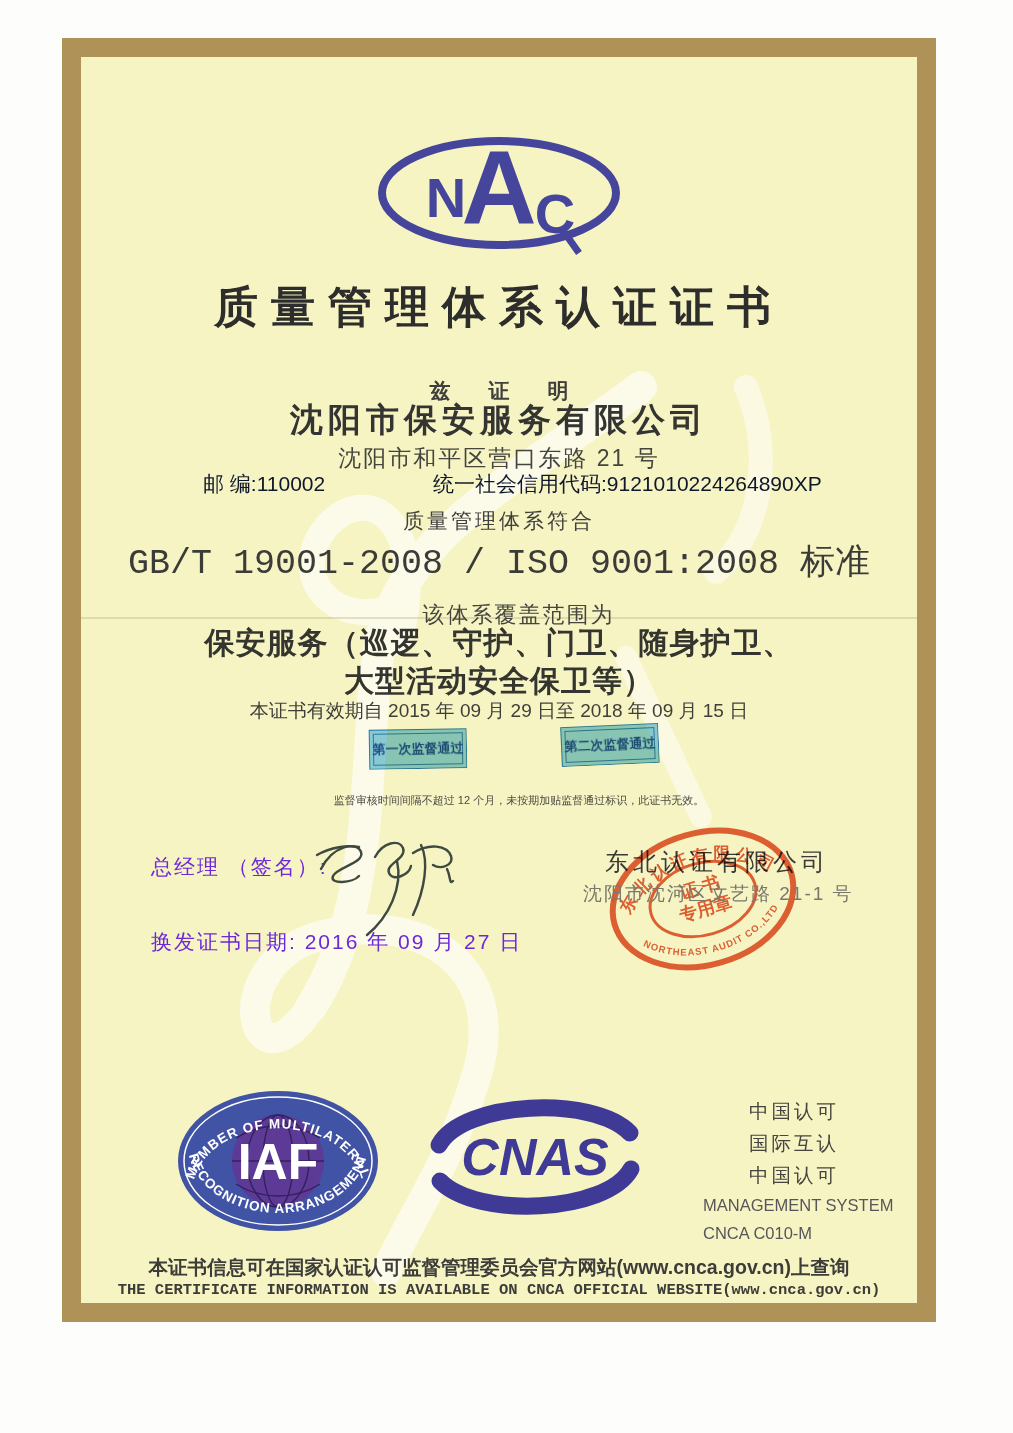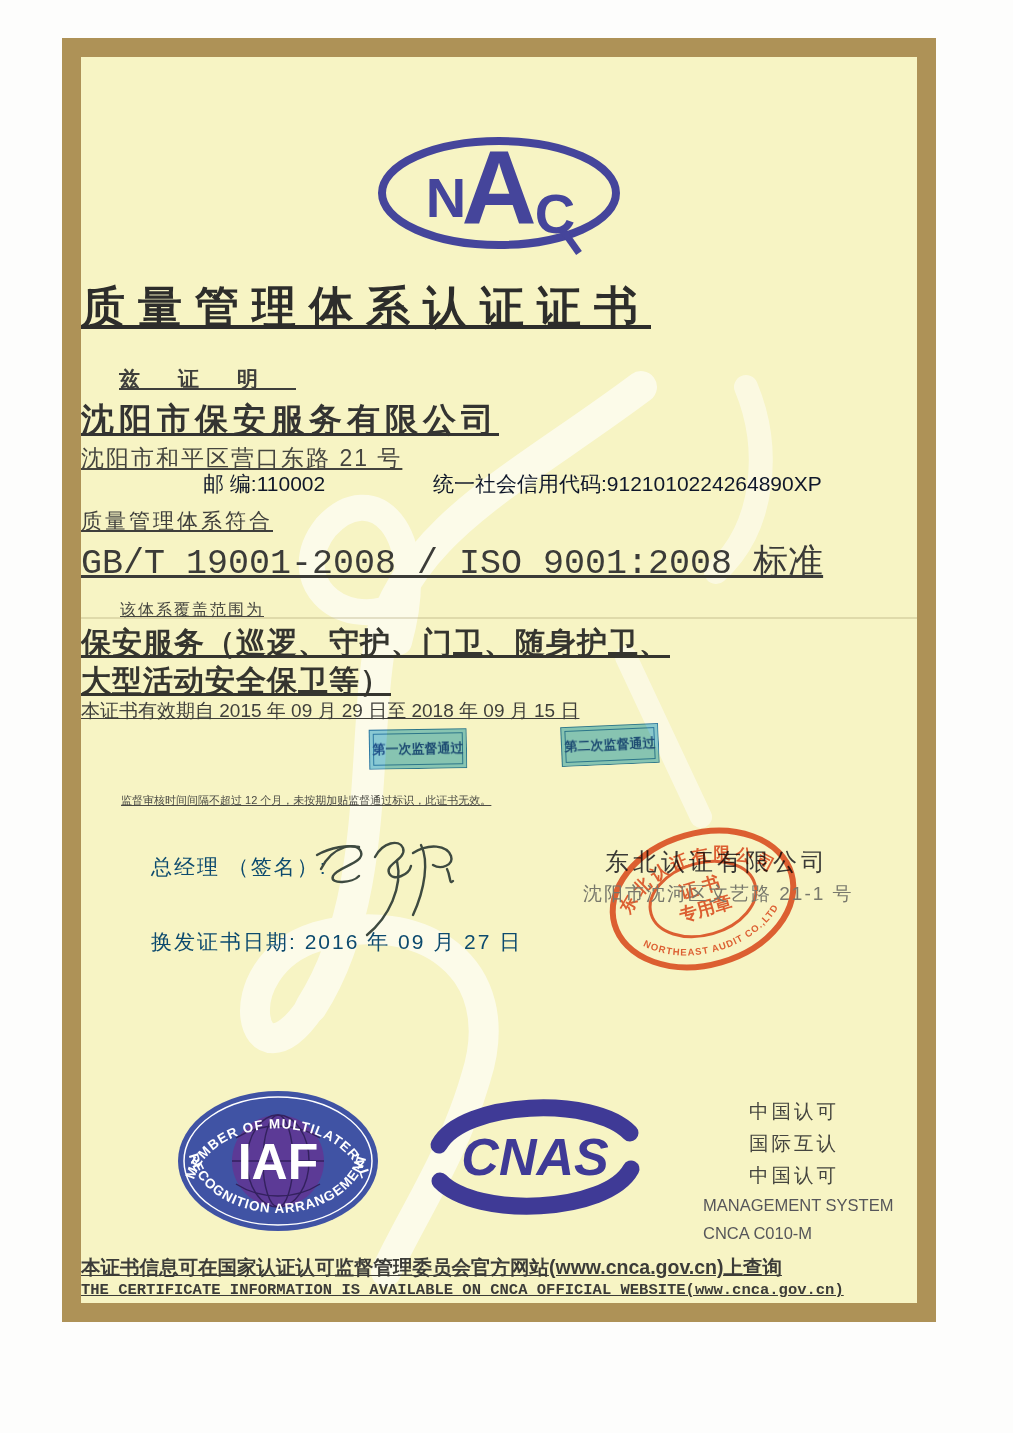--- a/index.html
+++ b/index.html
@@ -1,41 +1,41 @@
 <!DOCTYPE html>
 <html><head>
 <meta charset="utf-8">
 <style>
   html,body{margin:0;padding:0;background:#fff;}
   .page{position:relative;width:1013px;height:1433px;background:#fdfdfc;overflow:hidden;
         font-family:"Liberation Sans",sans-serif;color:#3a3a38;}
   .sheet{position:absolute;left:62px;top:38px;width:874px;height:1284px;background:#ae9257;}
   .sheet-inner{position:absolute;left:19px;top:19px;right:19px;bottom:19px;background:#f7f4c4;overflow:hidden;}
   .abs{position:absolute;}
-  .ctr{left:0;right:0;text-align:left;text-decoration:underline;}
+  .ctr{left:0;right:0;text-align:center;}
   .watermark{position:absolute;inset:0;pointer-events:none;}
   .crease{position:absolute;left:0;right:0;height:2px;background:rgba(160,150,105,.28);}
   .title{font-size:44px;font-weight:bold;letter-spacing:13px;color:#2d2d2b;}
   .certno{font-size:21px;color:#55554e;}
   .certno .num{font-family:"DejaVu Sans Mono",monospace;color:#85857a;letter-spacing:1px;}
   .attest{font-size:21px;font-weight:bold;letter-spacing:38px;color:#3f3f3c;padding-left:38px;}
   .company{font-size:33px;font-weight:bold;letter-spacing:5px;color:#343432;}
   .addr{font-size:23px;color:#45453f;letter-spacing:2px;}
   .postrow{font-size:21px;color:#0f172a;}
   .conform{font-size:21px;letter-spacing:3px;color:#3f3f3c;}
   .standard{font-size:35px;font-family:"Liberation Mono",monospace;color:#3b3b38;letter-spacing:0px;}
-  .scopeintro{font-size:16px;color:#45453f;letter-spacing:2px;margin-left:39px;}
+  .scopeintro{font-size:22px;color:#45453f;letter-spacing:2px;margin-left:39px;}
   .scope{font-size:30px;font-weight:bold;color:#35352f;letter-spacing:1px;}
   .validity{font-size:19px;color:#3f3f3a;}
   .sticker{position:absolute;width:96px;height:38px;background:#8bcde7;border:1px solid #2c7ab2;
            box-shadow:inset 0 0 0 3px #8bcde7, inset 0 0 0 4px #2c7ab2;mix-blend-mode:multiply;
            display:flex;align-items:center;justify-content:center;
            font-size:13px;font-weight:bold;color:#1c4d93;}
   .note{font-size:11px;color:#4a4a44;padding-left:40px;}
-  .gmlabel,.reissue{font-size:21px;color:#0c4a6e;letter-spacing:2px;}
+  .gmlabel,.reissue{font-size:21px;color:#6d28d9;letter-spacing:2px;}
   .issuer{font-size:24px;color:#3a3a36;letter-spacing:4px;}
   .issueraddr{font-size:19px;color:#78786c;letter-spacing:2px;}
   .accr-line-cn{font-size:19.5px;color:#45453f;letter-spacing:3px;line-height:32px;margin-left:46px;}
   .accr-line-en{font-size:16.5px;color:#56565a;line-height:28px;}
   .footer-cn{font-size:19.5px;font-weight:600;color:#3c3c38;}
   .footer-en{font-size:15.5px;font-weight:bold;font-family:"Liberation Mono",monospace;color:#3c3c38;letter-spacing:0;}
   svg text{font-family:"Liberation Sans",sans-serif;}
 </style>
 </head>
 <body>
@@ -60,21 +60,21 @@
         <g fill="#45459b" font-family="DejaVu Serif, serif" font-weight="bold" text-anchor="middle">
           <text x="97" y="100" font-size="56">N</text>
           <text x="150" y="106" font-size="104">A</text>
           <text x="206" y="116" font-size="56">C</text>
         </g>
         <line x1="213" y1="112" x2="230" y2="136" stroke="#45459b" stroke-width="7"></line>
       </svg>
 
       <div class="abs ctr title" style="top:221px;">质量管理体系认证证书</div>
 
-      <div class="abs ctr attest" style="top:308px;">兹证明</div>
+      <div class="abs ctr attest" style="top:320px;">兹证明</div>
       <div class="abs ctr company" style="top:341px;">沈阳市保安服务有限公司</div>
       <div class="abs ctr addr" style="top:386px;">沈阳市和平区营口东路 21 号</div>
 
       <div class="abs postrow" style="left:122px;top:413px;">邮 编:110002</div>
       <div class="abs postrow" style="left:352px;top:413px;">统一社会信用代码:9121010224264890XP</div>
 
       <div class="abs ctr conform" style="top:450px;">质量管理体系符合</div>
       <div class="abs ctr standard" style="top:481px;">GB/T 19001-2008 / ISO 9001:2008 标准</div>
 
       <div class="abs ctr scopeintro" style="top:543px;">该体系覆盖范围为</div>

